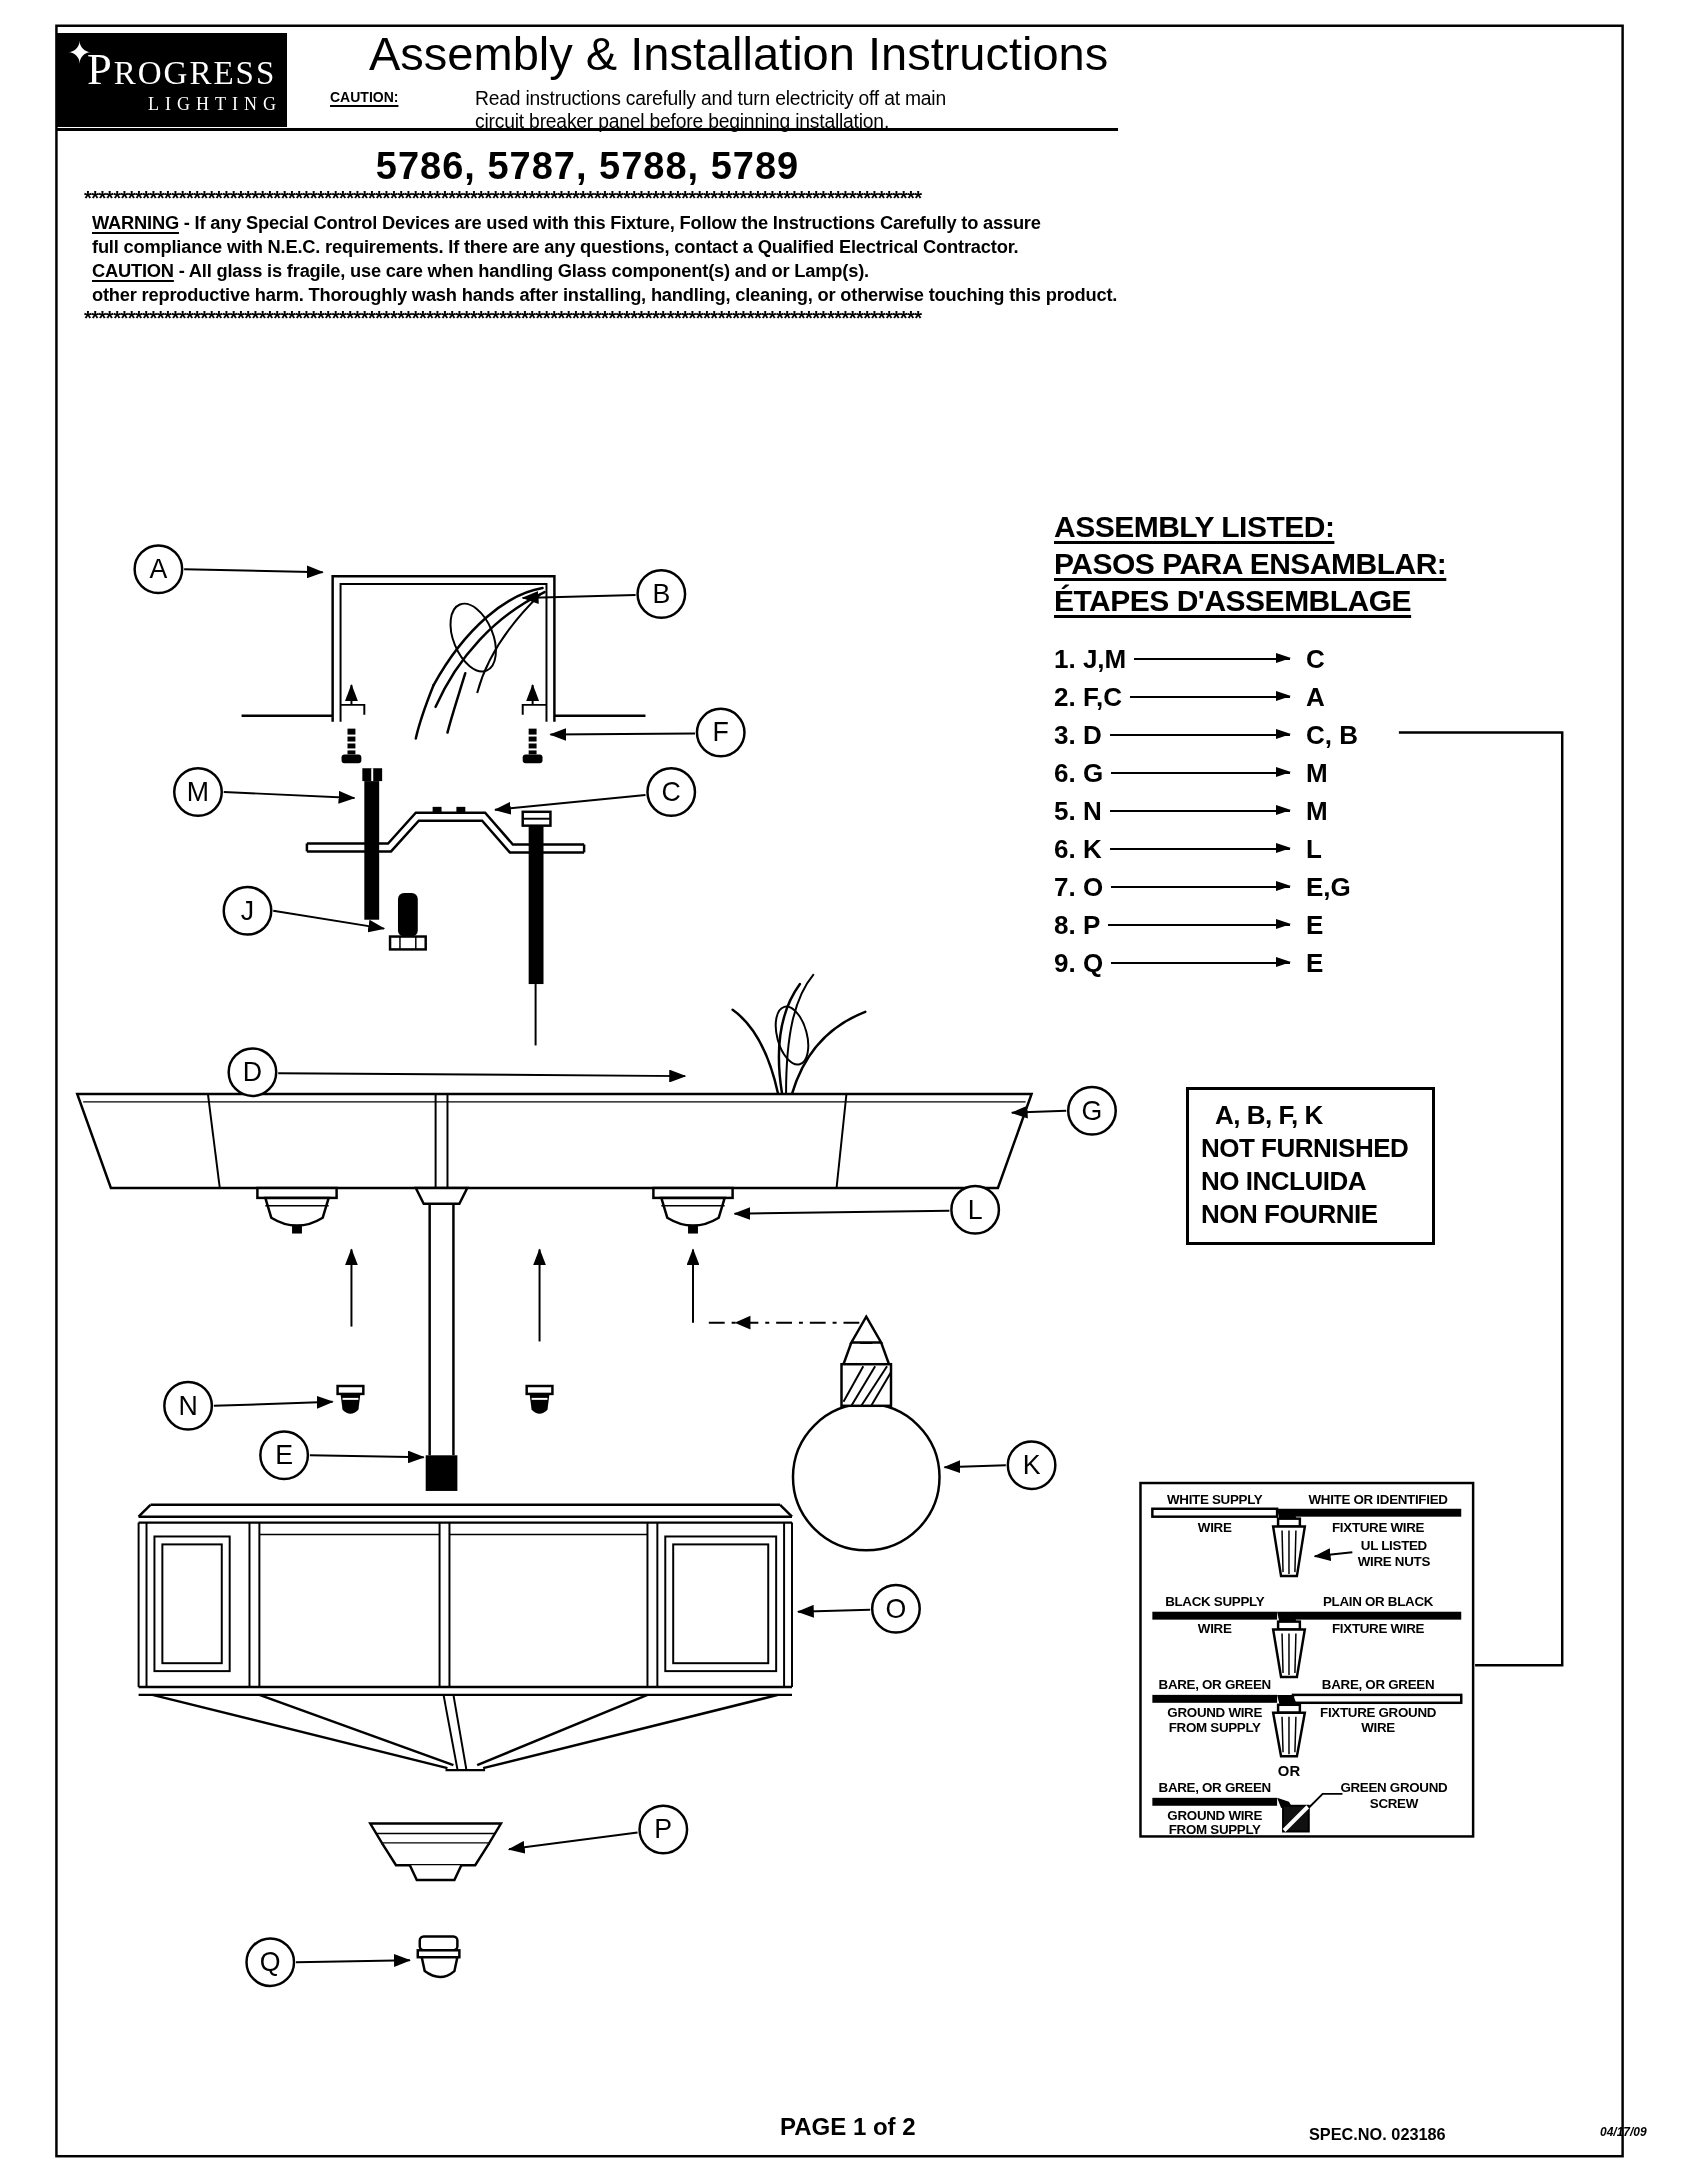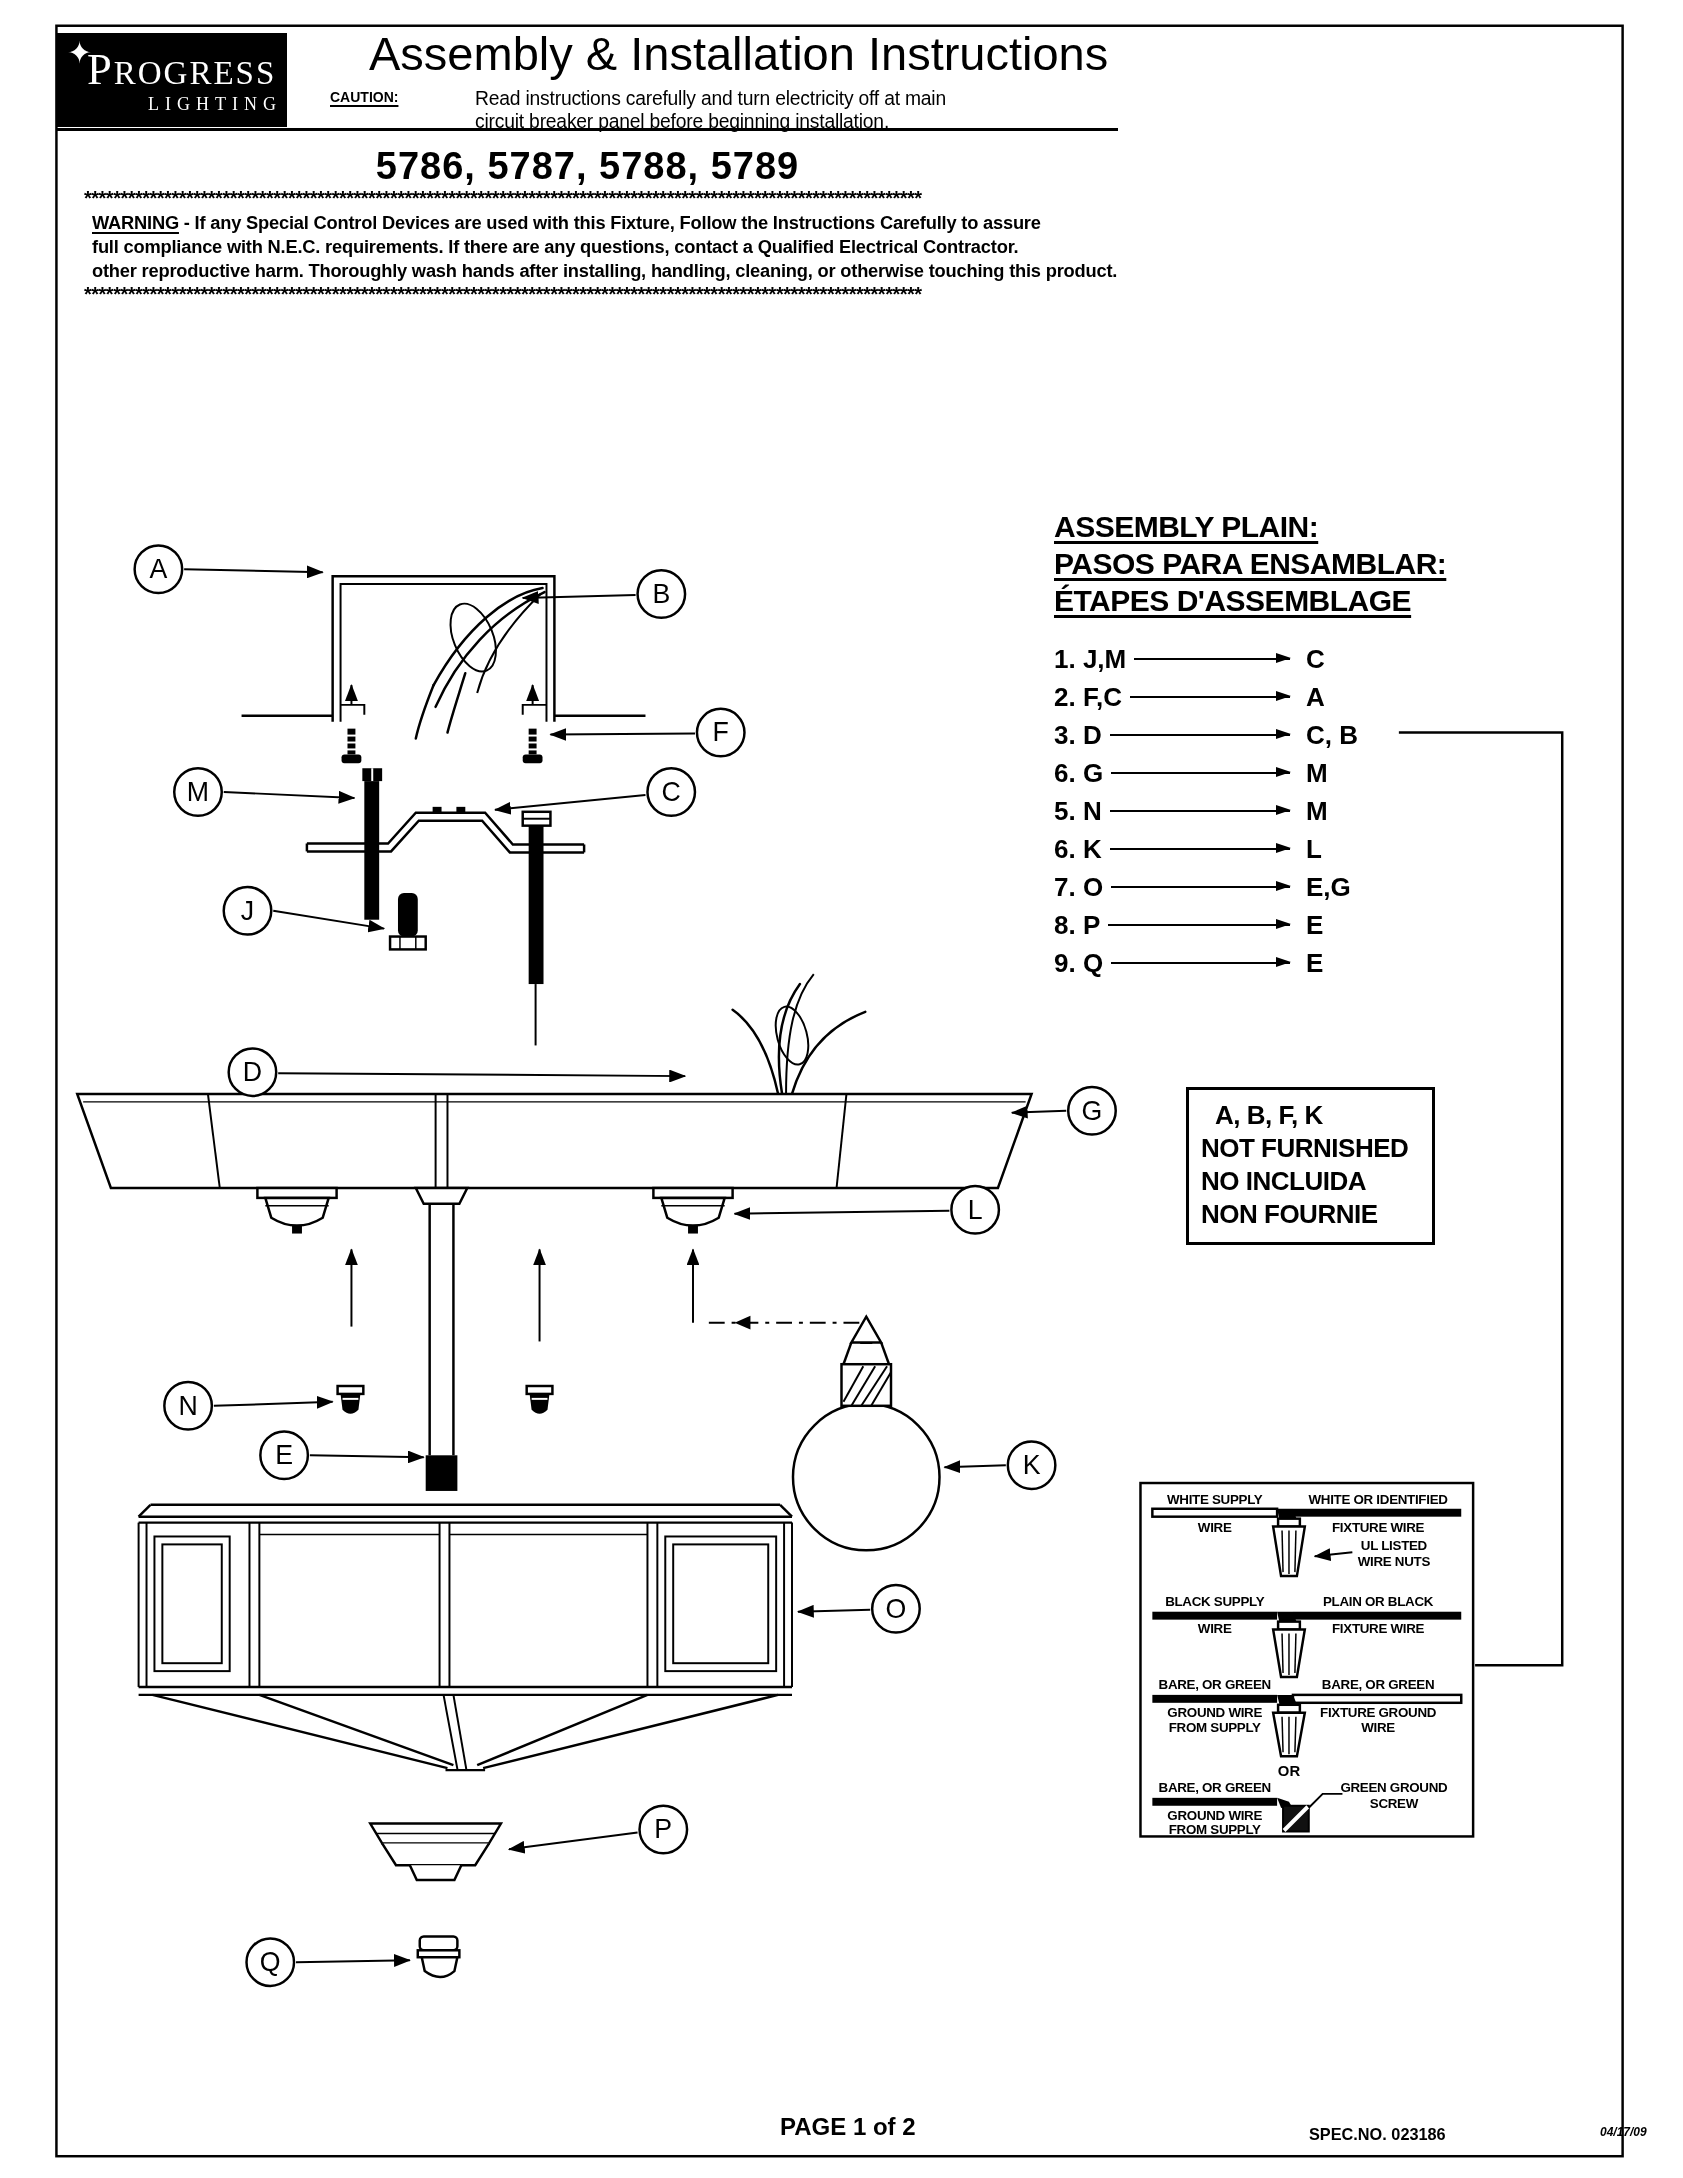--- a/index.html
+++ b/index.html
@@ -397,26 +397,27 @@
   <div>circuit breaker panel before beginning installation.</div>
 </div>
 <div class="abs header-rule"></div>
 
 <div class="abs models">5786, 5787, 5788, 5789</div>
 
 <div class="abs notice">
   <div class="stars">*******************************************************************************************************************</div>
   <div class="nline"><span class="u">WARNING</span><span>  - If any Special Control Devices are used with this Fixture, Follow the Instructions Carefully to assure</span></div>
   <div class="nline"><span>full compliance with N.E.C. requirements. If there are any questions, contact a Qualified Electrical Contractor.</span></div>
+  <div class="nline"><span class="u">CAUTION</span><span> - All glass is fragile, use care when handling Glass component(s) and or Lamp(s).</span></div>
   <div class="nline"><span>other reproductive harm.  Thoroughly wash hands after installing, handling, cleaning, or otherwise touching this product.</span></div>
   <div class="stars">*******************************************************************************************************************</div>
 </div>
 
 <div class="abs assembly">
-  <div class="asm-title">ASSEMBLY PLAIN:</div>
+  <div class="asm-title">ASSEMBLY LISTED:</div>
   <div class="asm-title">PASOS PARA ENSAMBLAR:</div>
   <div class="asm-title">ÉTAPES D'ASSEMBLAGE</div>
   <div class="asm-steps">
     <div class="asm-row">
         <span class="asm-label">1. J,M</span>
         <span class="asm-line"></span>
         <span class="asm-target">C</span>
       </div>
     <div class="asm-row">
         <span class="asm-label">2. F,C</span>

